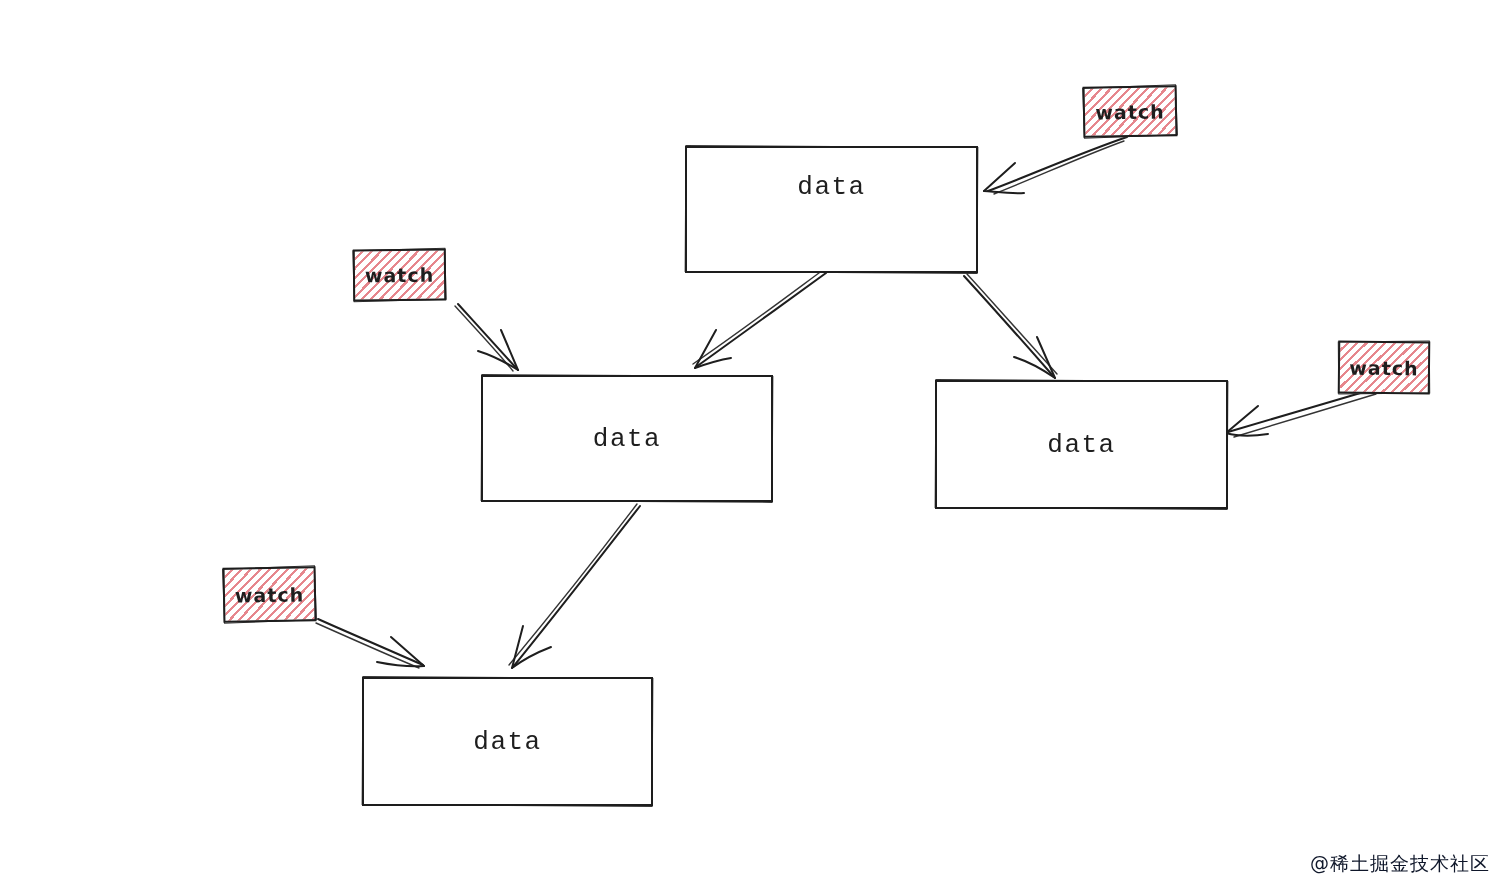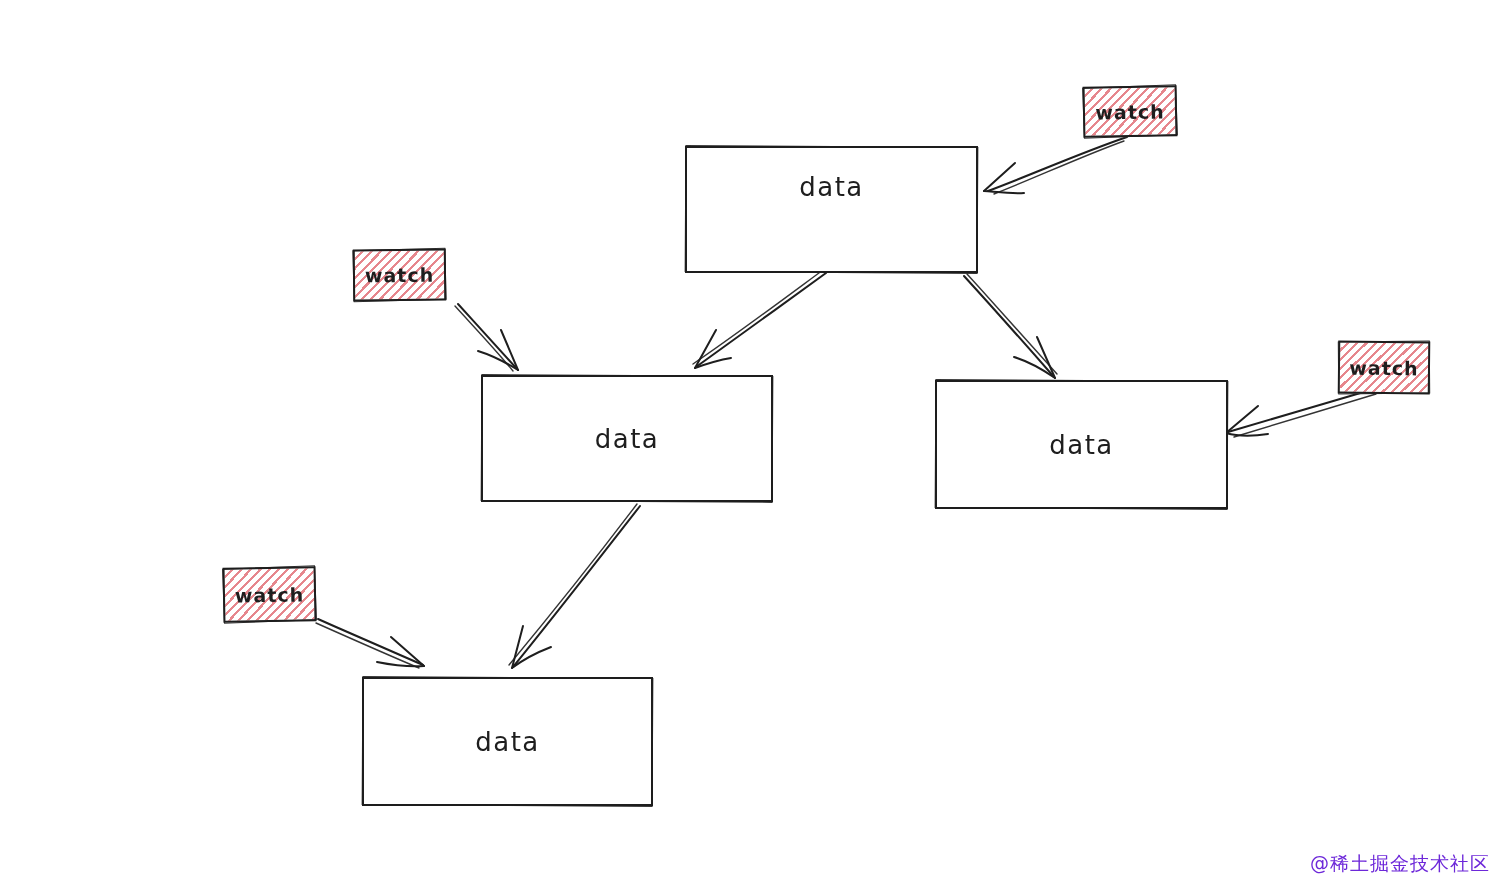--- a/index.html
+++ b/index.html
@@ -47,20 +47,21 @@
     content: "";
     position: absolute;
     inset: -2px;
     border: 1.6px solid rgba(30,30,30,0.9);
     transform: rotate(0.35deg);
     pointer-events: none;
   }
   .data-node {
     font-size: 26px;
     letter-spacing: 1.5px;
+    font-family: Liberation Mono, monospace;
   }
   .watch-node {
     font-size: 19px;
     font-weight: bold;
     letter-spacing: 1px;
     border-width: 2.4px;
     background-image: repeating-linear-gradient(
       135deg,
       rgba(255,255,255,0) 0px,
       rgba(255,255,255,0) 4.4px,
@@ -82,21 +83,21 @@
   .pos-watch-bottom  { left: 223px;  top: 567px; width: 93px; height: 55px; transform: rotate(-1deg); }
   .label {
     position: relative;
     z-index: 2;
   }
   .watermark {
     position: absolute;
     right: 22px;
     bottom: 14px;
     font-size: 19px;
-    color: #6d28d9;
+    color: #0f172a;
     letter-spacing: 1px;
   }
 </style>
 </head>
 <body>
 
 <div class="canvas">
 
   <svg class="arrows" viewBox="0 0 1512 891" xmlns="http://www.w3.org/2000/svg">
 

